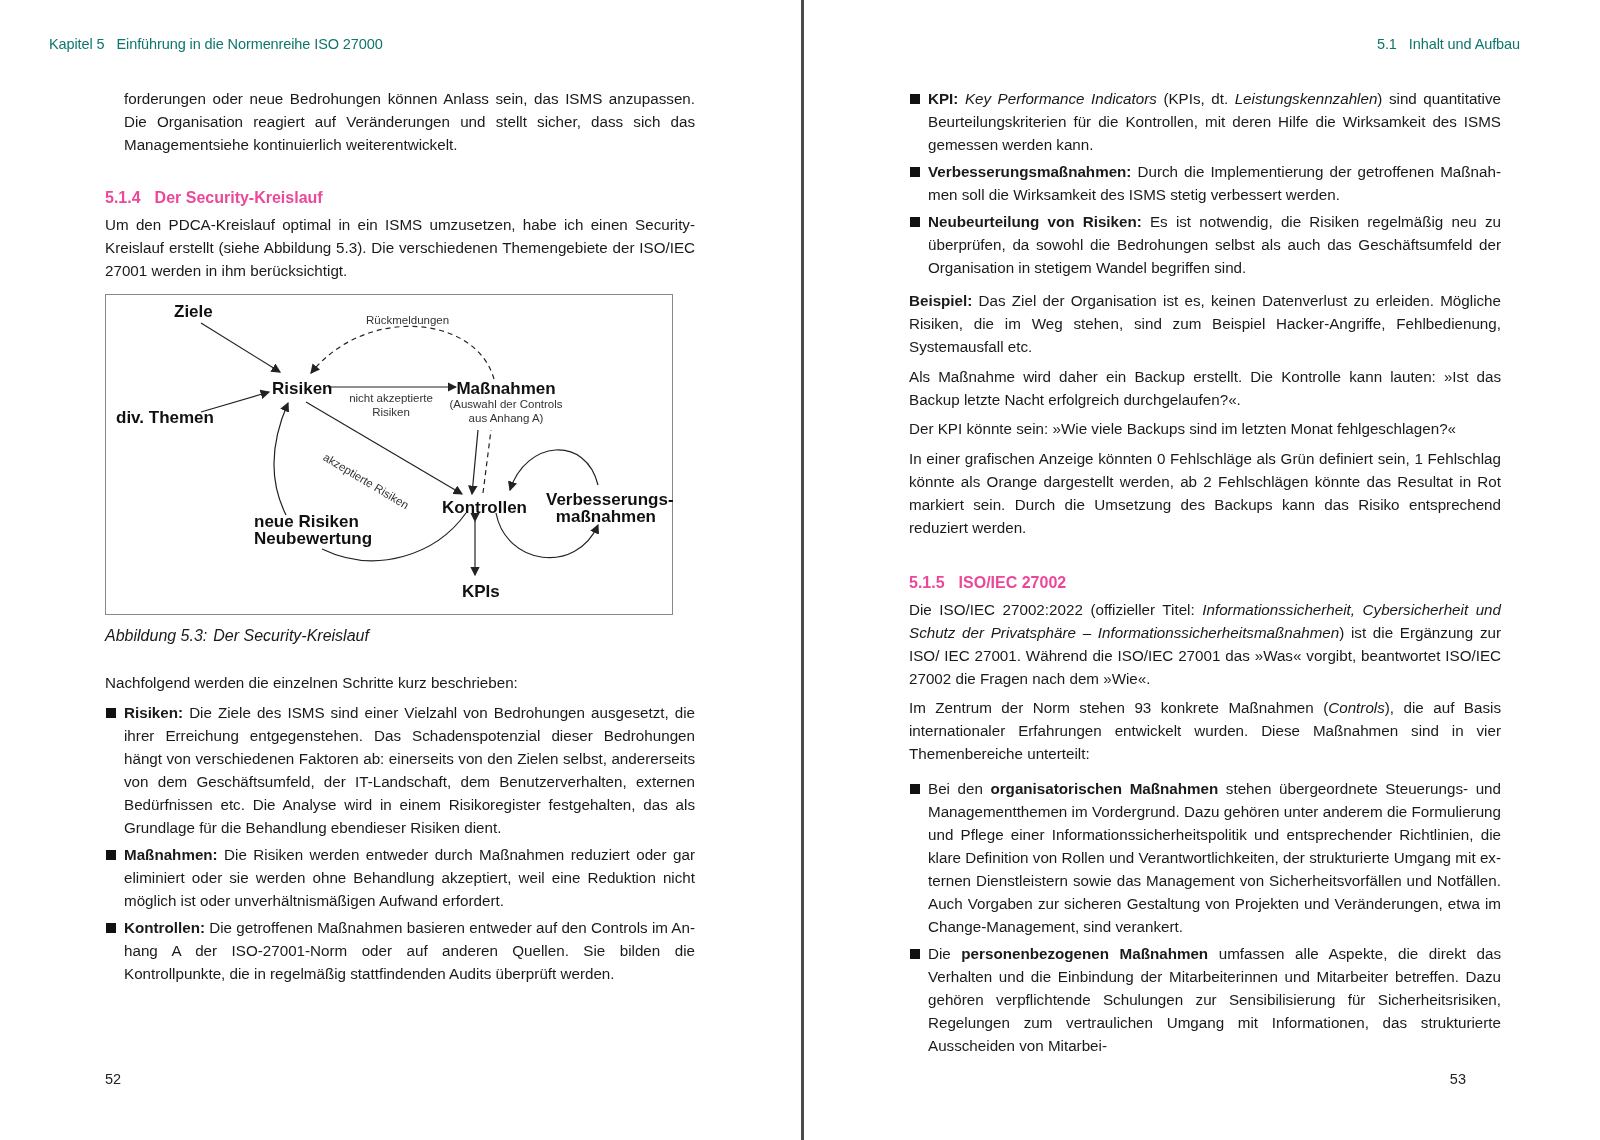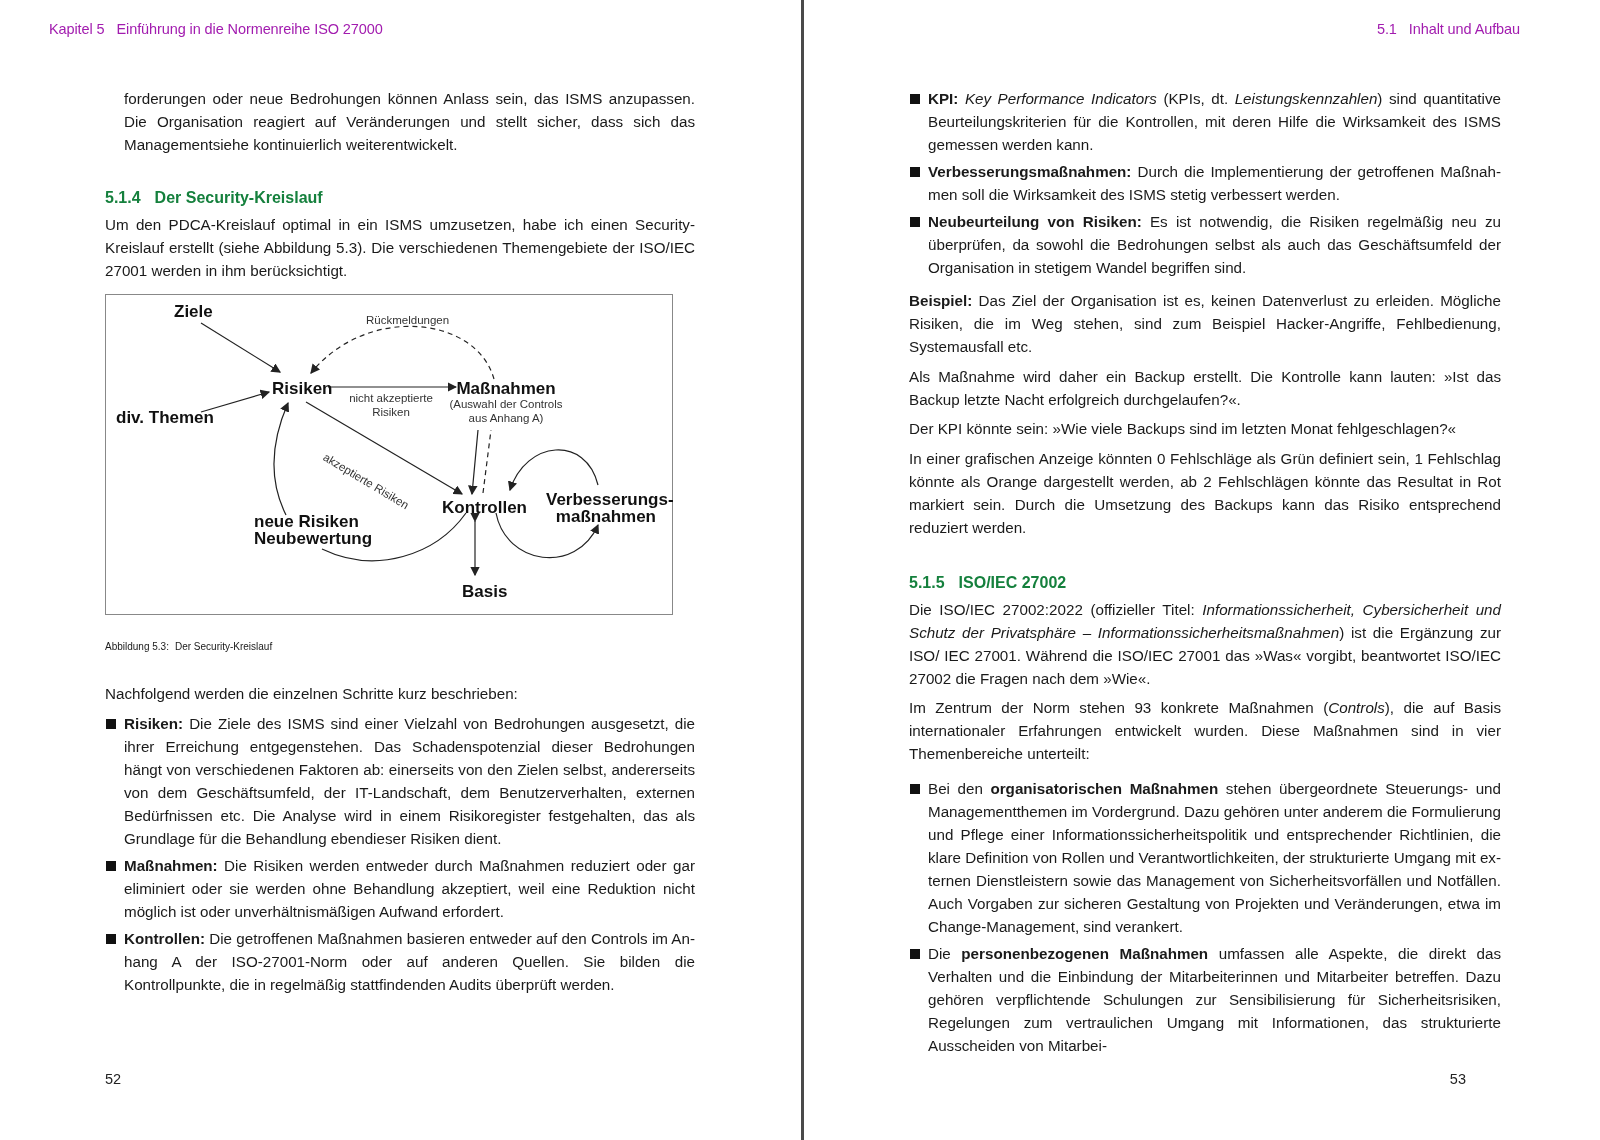--- a/index.html
+++ b/index.html
@@ -4,51 +4,51 @@
 <style>
   * { box-sizing: border-box; margin: 0; padding: 0; }
   html, body { width: 1600px; height: 1140px; background: #ffffff; overflow: hidden; }
   body { position: relative; font-family: "Liberation Sans", "DejaVu Sans", sans-serif; color: #1a1a1a; }
 
   .page { position: absolute; top: 0; height: 1140px; }
   .page-left { left: 0; width: 800px; }
   .page-right { left: 806px; width: 794px; }
   .spine { position: absolute; left: 801px; top: 0; width: 3px; height: 1140px; background: #4a4a4a; }
 
-  .running-head { position: absolute; top: 21px; font-size: 14.5px; color: #a21caf; letter-spacing: -0.1px; }
+  .running-head { position: absolute; top: 36px; font-size: 14.5px; color: #0f766e; letter-spacing: -0.1px; }
   .running-head .num { margin-right: 12px; }
   .page-left .running-head { left: 49px; }
   .page-right .running-head { right: 80px; }
 
   .folio { position: absolute; top: 1071px; font-size: 14.5px; color: #222; }
   .page-left .folio { left: 105px; }
   .page-right .folio { right: 134px; }
 
   .body { position: absolute; font-size: 15.2px; line-height: 23px; text-align: justify; hyphens: manual; }
   .page-left .body { left: 105px; width: 590px; }
   .page-right .body { left: 103px; width: 592px; }
 
   p { margin-bottom: 6.5px; }
   .indent-block { padding-left: 19px; }
 
-  h3.section { color: #15803d; font-size: 16px; font-weight: bold; margin-bottom: 4px; line-height: 22px; }
+  h3.section { color: #ec4899; font-size: 16px; font-weight: bold; margin-bottom: 4px; line-height: 22px; }
   h3.section .secnum { margin-right: 14px; }
 
   ul.sq { list-style: none; }
   ul.sq li { position: relative; padding-left: 19px; margin-bottom: 4px; }
   ul.sq li .bullet { position: absolute; left: 1px; top: 7px; width: 10px; height: 10px; background: #111; }
   b { font-weight: bold; }
   i { font-style: italic; }
 
   .figure { position: relative; width: 568px; height: 321px; border: 1.5px solid #888; margin-top: 12px; }
   .figure svg { position: absolute; left: 0; top: 0; }
   .fig-label { position: absolute; font-family: "Liberation Sans", sans-serif; color: #111; white-space: nowrap; text-align: center; }
   .fl-bold { font-weight: bold; font-size: 17px; line-height: 17px; }
   .fl-small { font-size: 11.5px; line-height: 14px; color: #333; }
-  .caption { font-size: 10px; margin-top: 20px; margin-bottom: 24px; }
+  .caption { font-style: italic; font-size: 16px; margin-top: 9px; margin-bottom: 24px; }
   .caption .capnum { margin-right: 6px; }
 </style>
 </head>
 <body>
 
 <div class="page page-left">
   <div class="running-head">
     <span class="num">Kapitel 5</span><span>Einführung in die Normenreihe ISO 27000</span>
   </div>
 
@@ -109,21 +109,21 @@
       <div class="fig-label fl-small" style="left:222px; top:155px; transform:rotate(31deg); transform-origin:left top;">akzeptierte Risiken</div>
       <div class="fig-label fl-bold" style="left:336px; top:204px;">Kontrollen</div>
       <div class="fig-label fl-bold" style="left:440px; top:196px; width:110px;text-align:right;">
         <div>Verbesserungs-</div>
         <div>maßnahmen</div>
       </div>
       <div class="fig-label fl-bold" style="left:148px; top:218px; width:100px;">
         <div>neue Risiken</div>
         <div>Neubewertung</div>
       </div>
-      <div class="fig-label fl-bold" style="left:356px; top:288px;">Basis</div>
+      <div class="fig-label fl-bold" style="left:356px; top:288px;">KPIs</div>
     </div>
 
     <div class="caption">
       <span class="capnum">Abbildung 5.3:</span><span>Der Security-Kreislauf</span>
     </div>
 
     <p>Nachfolgend werden die einzelnen Schritte kurz beschrieben:</p>
     <ul class="sq">
       <li><span class="bullet"></span><b>Risiken:</b><span> Die Ziele des ISMS sind einer Vielzahl von Bedrohungen ausgesetzt, die ihrer Erreichung entgegenstehen. Das Schadenspotenzial dieser Bedrohungen hängt von verschiedenen Faktoren ab: einerseits von den Zielen selbst, andererseits von dem Ge­schäftsumfeld, der IT-Landschaft, dem Benutzerverhalten, externen Bedürfnissen etc. Die Analyse wird in einem Risikoregister festgehalten, das als Grundlage für die Be­handlung ebendieser Risiken dient.</span></li>
       <li><span class="bullet"></span><b>Maßnahmen:</b><span> Die Risiken werden entweder durch Maßnahmen reduziert oder gar eli­miniert oder sie werden ohne Behandlung akzeptiert, weil eine Reduktion nicht mög­lich ist oder unverhältnismäßigen Aufwand erfordert.</span></li>

